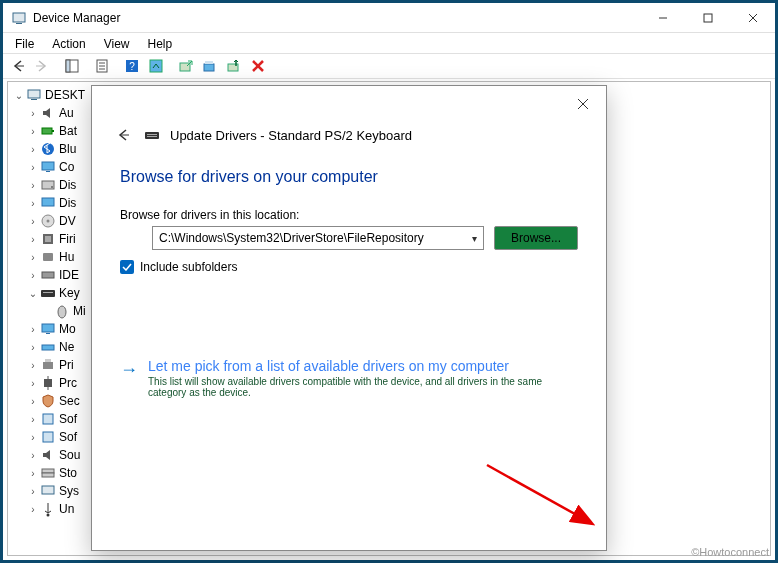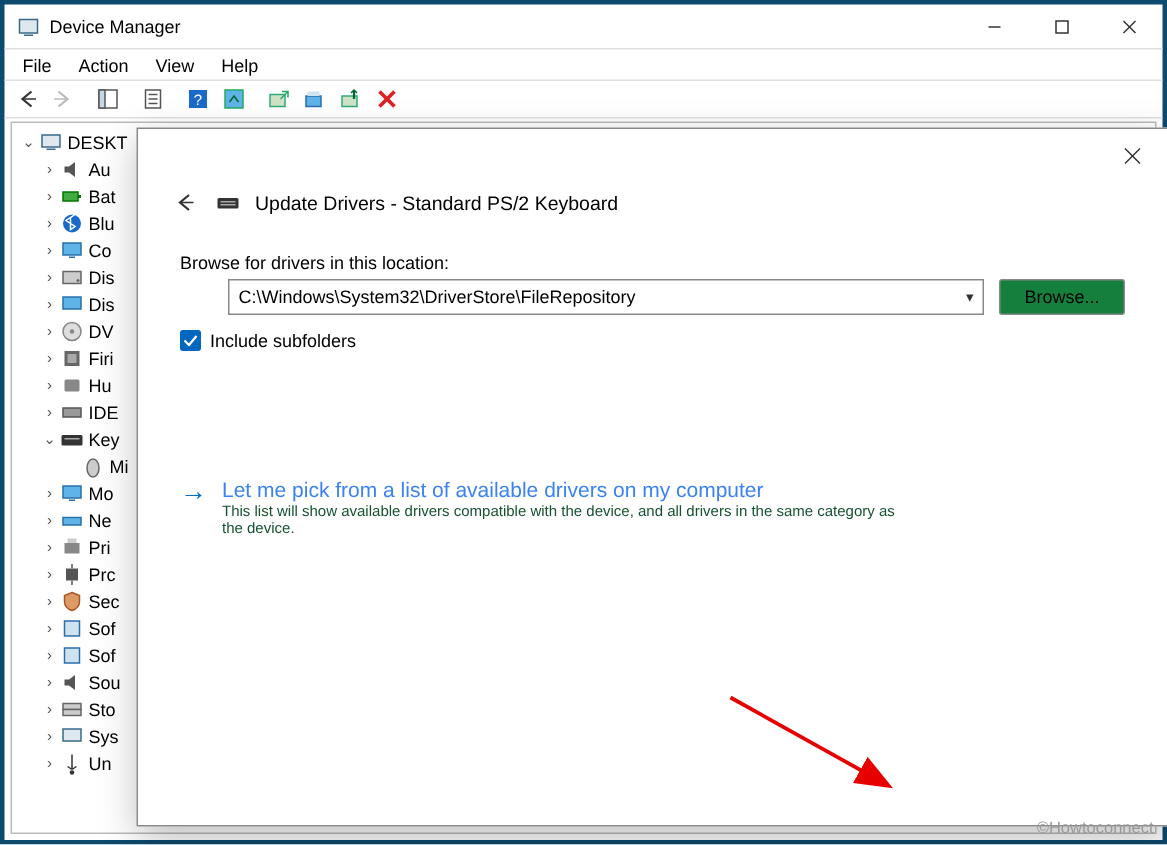--- a/index.html
+++ b/index.html
@@ -27,21 +27,21 @@
 .tb svg { width: 16px; height: 16px; }
 .tb.sep { width: 4px; border: none; }
 
 
 .tree { position: absolute; top: 78px; left: 4px; right: 4px; bottom: 4px; border: 1px solid #bbb; background: #fff; padding: 4px; overflow: hidden; }
 .tree-row { display: flex; align-items: center; height: 18px; font-size: 12px; white-space: nowrap; }
 .tree-caret { width: 14px; text-align: center; color: #555; font-size: 10px; }
 .tree-icon { width: 16px; height: 16px; margin-right: 3px; flex-shrink: 0; }
 
 
-.dialog { position: absolute; top: 82px; left: 88px; width: 688px; height: 466px; background: #fff; border: 1px solid #888; box-shadow: 0 8px 24px rgba(0,0,0,0.25); }
+.dialog { position: absolute; top: 82px; left: 88px; width: 516px; height: 466px; background: #fff; border: 1px solid #888; box-shadow: 0 8px 24px rgba(0,0,0,0.25); }
 .dialog-close { position: absolute; top: 6px; right: 8px; width: 30px; height: 24px; display: flex; align-items: center; justify-content: center; }
 .dialog-header { display: flex; align-items: center; gap: 10px; padding: 38px 24px 6px 20px; }
 .dialog-back { width: 22px; height: 22px; display: flex; align-items: center; justify-content: center; }
 .dialog-title-icon { width: 16px; height: 16px; }
 .dialog-title { font-size: 13px; }
 
 .dialog-body { padding: 16px 28px 0 28px; }
 .dialog-heading { font-size: 16px; color: #003399; margin-bottom: 22px; }
 .field-label { font-size: 12px; margin-bottom: 4px; }
 .field-row { display: flex; gap: 10px; margin-bottom: 10px; padding-left: 32px; }
@@ -384,20 +384,21 @@
         </div>
       <span class="dialog-title-icon"><svg viewBox="0 0 16 16">
             <rect x="1" y="5" width="14" height="7" fill="#333" rx="1"></rect>
             <rect x="3" y="7" width="10" height="1" fill="#aaa"></rect>
             <rect x="3" y="9" width="10" height="1" fill="#aaa"></rect>
           </svg></span>
       <span class="dialog-title">Update Drivers - Standard PS/2 Keyboard</span>
     </div>
 
     <div class="dialog-body">
+      <div class="dialog-heading">Browse for drivers on your computer</div>
 
       <div class="field-label">Browse for drivers in this location:</div>
       <div class="field-row">
         <div class="combo">
           <span>C:\Windows\System32\DriverStore\FileRepository</span>
           <span class="combo-caret">▾</span>
         </div>
         <button class="browse-btn">Browse...</button>
       </div>
 

